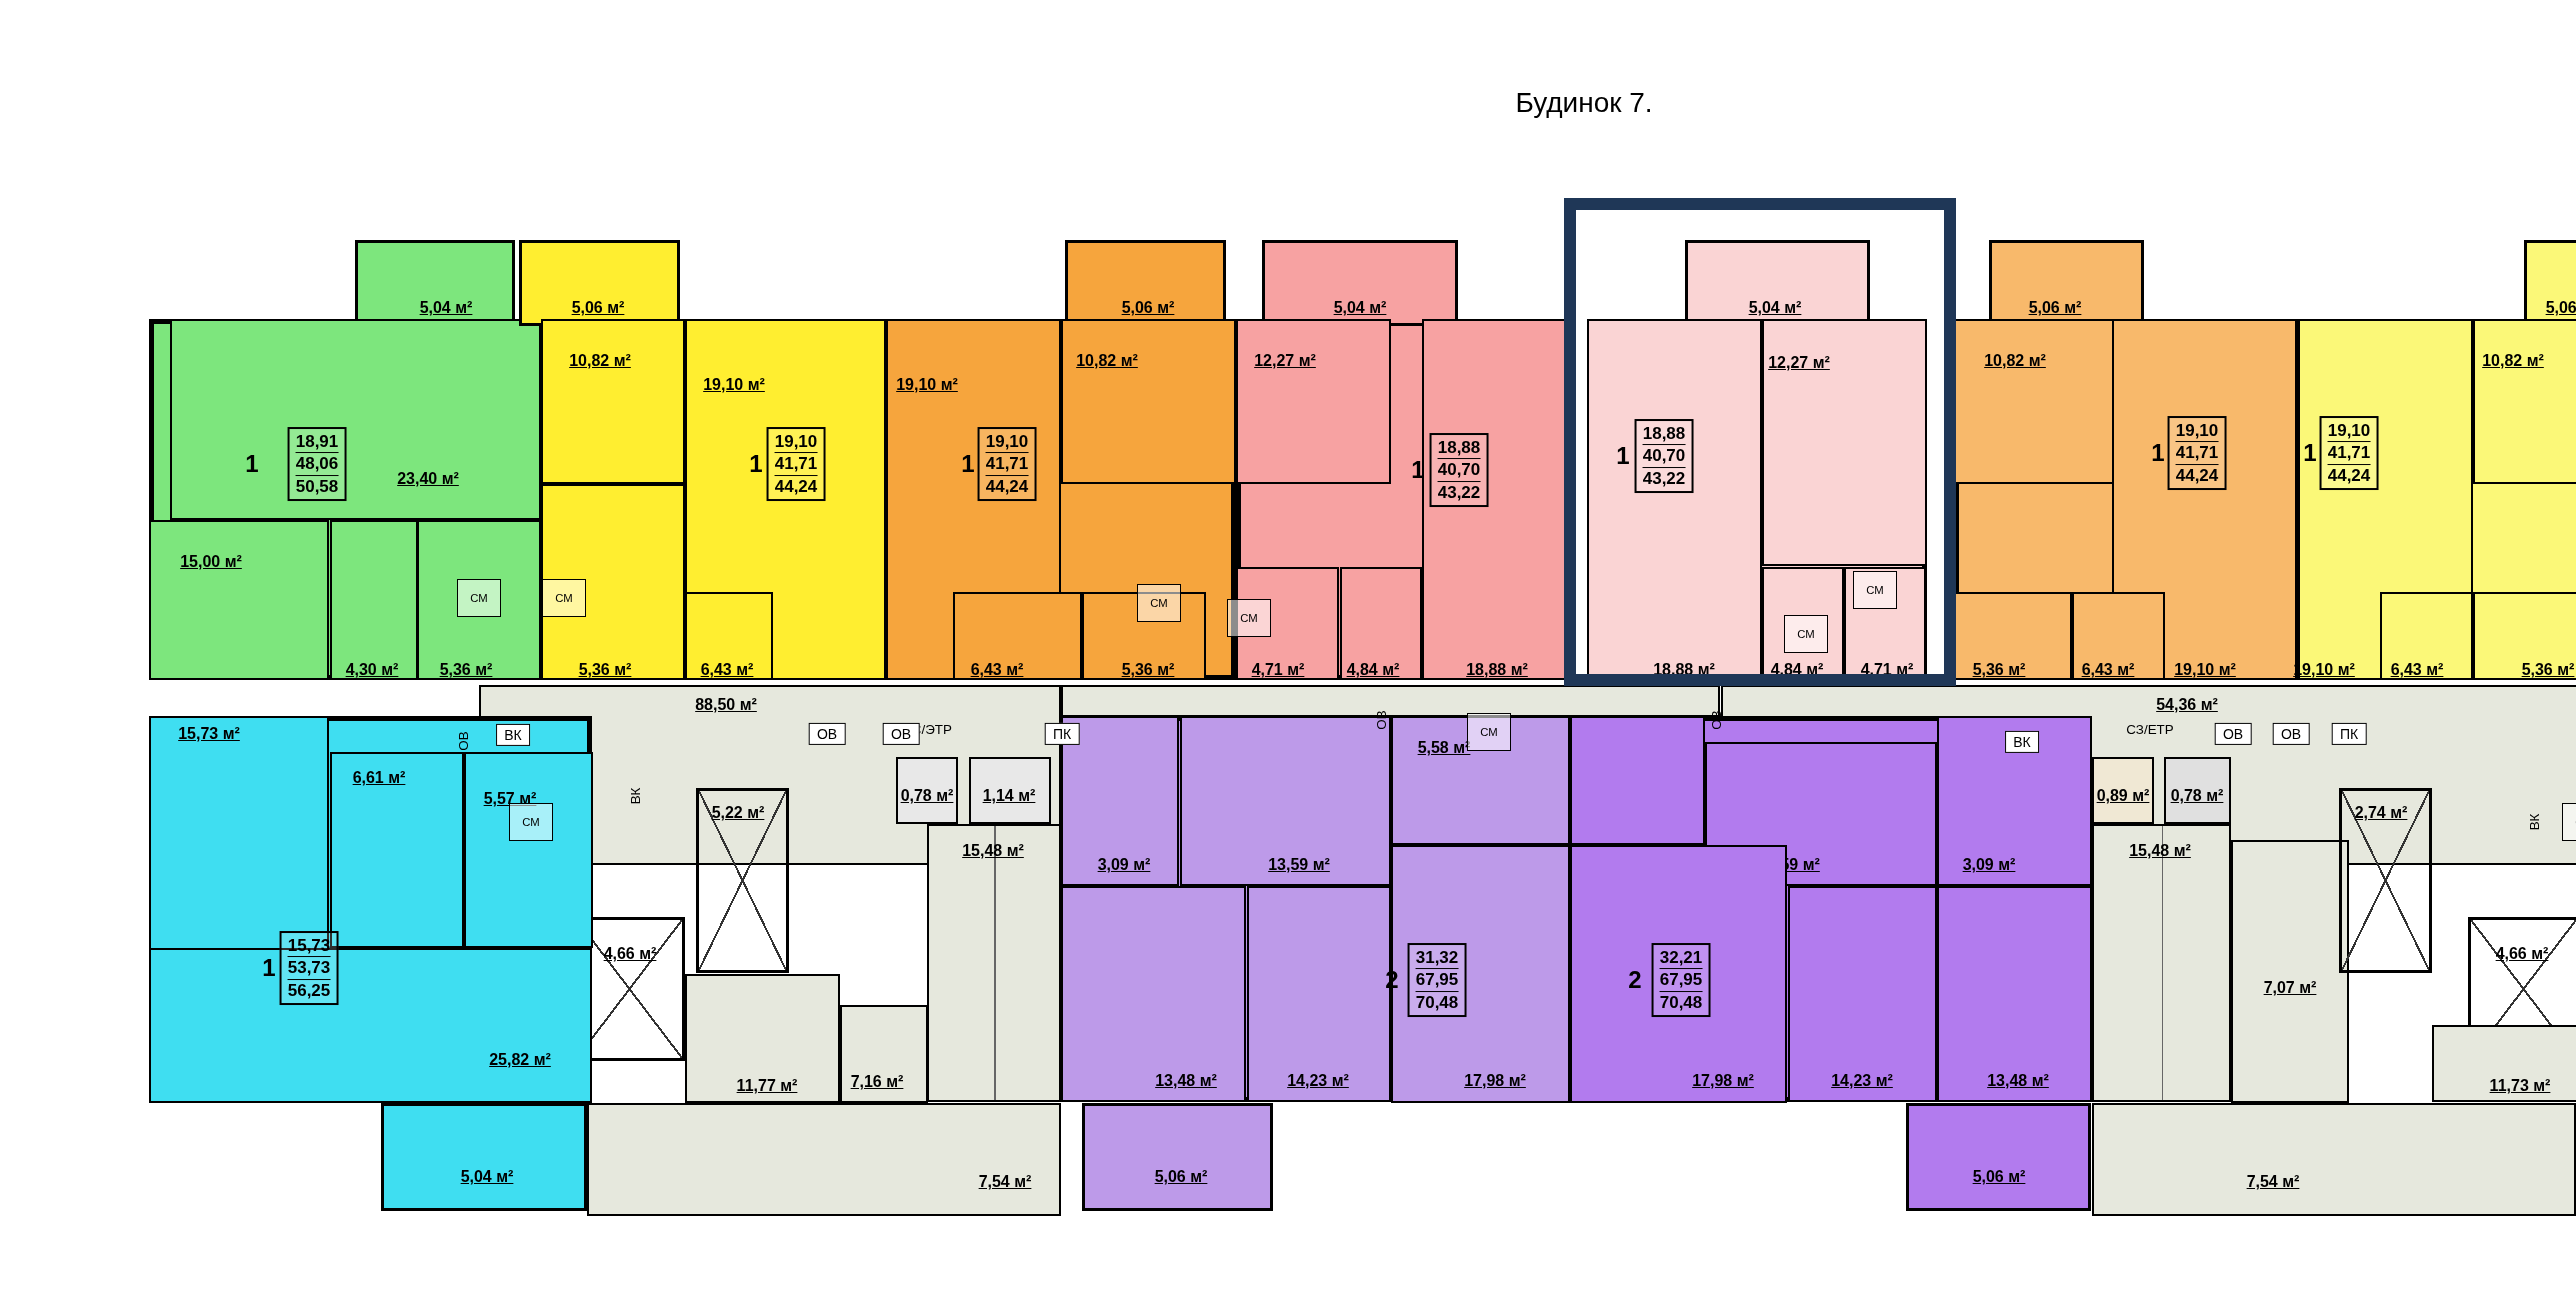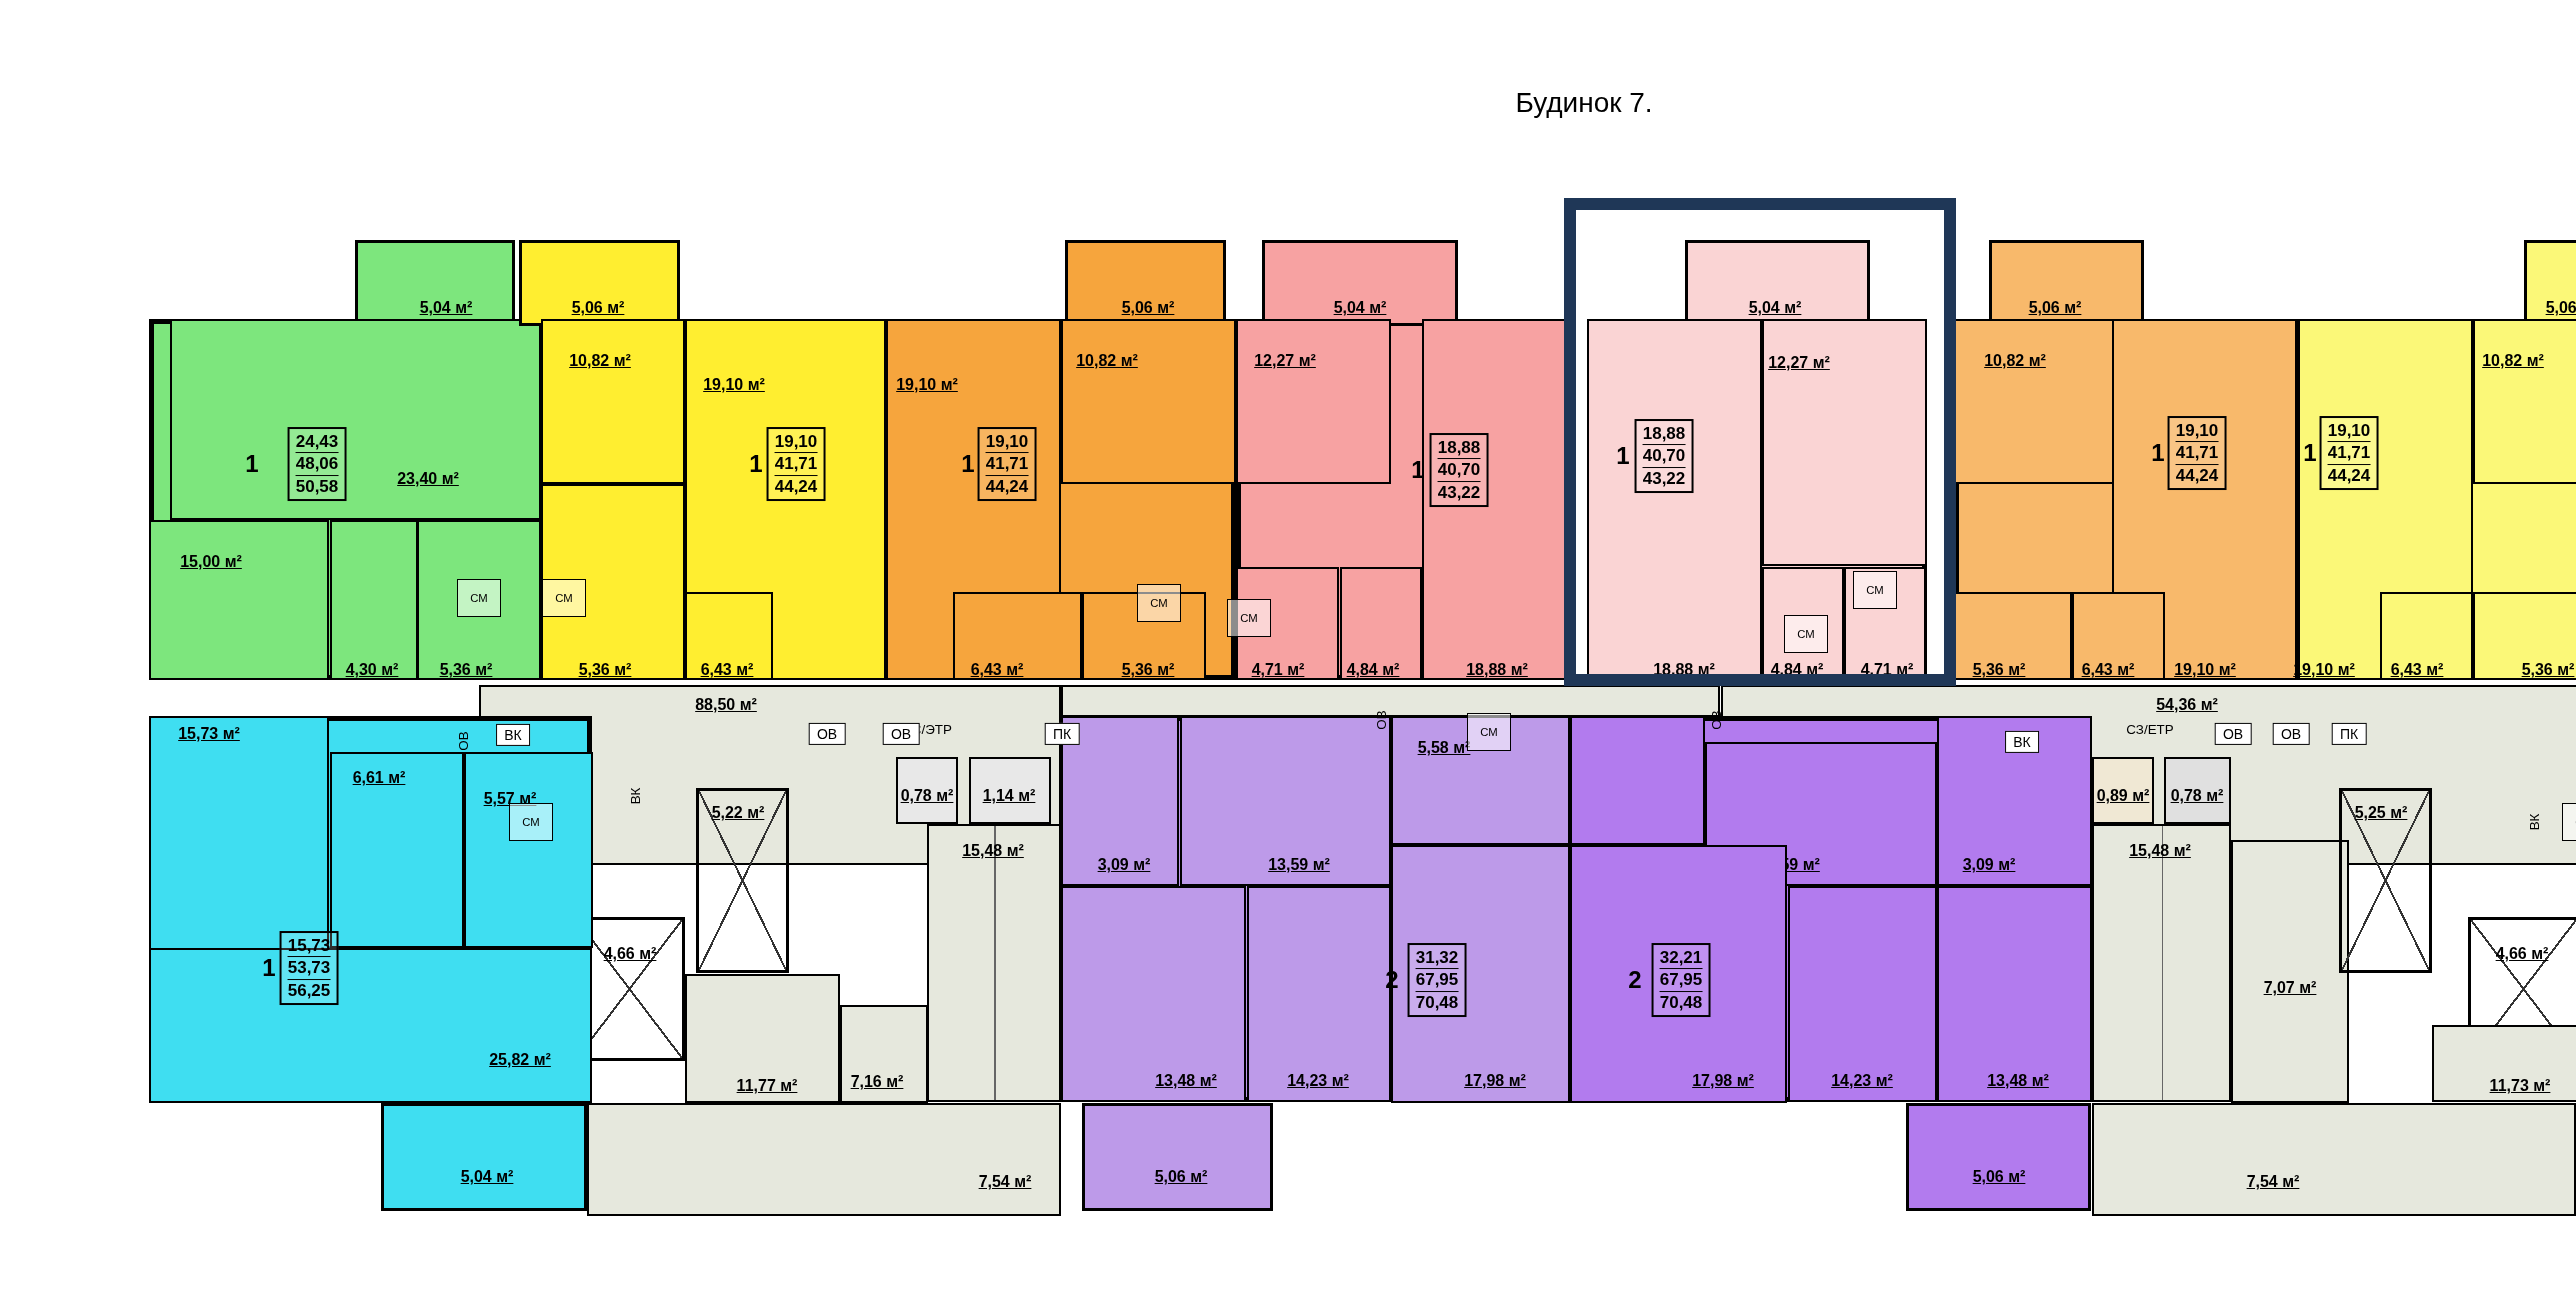--- a/index.html
+++ b/index.html
@@ -65,39 +65,39 @@
       <div class="arealbl" style="left: 2273px; top: 1182px;">7,54 м²</div>
       <div class="stairs" style="left: 2092px; top: 824px; width: 139px; height: 278px; background: rgb(230, 232, 221);"></div>
       <div class="arealbl" style="left: 2160px; top: 851px;">15,48 м²</div>
       <div class="core" style="left: 2092px; top: 757px; width: 62px; height: 67px; background: rgb(240, 232, 212);"></div>
       <div class="arealbl" style="left: 2123px; top: 796px;">0,89 м²</div>
       <div class="core" style="left: 2164px; top: 757px; width: 67px; height: 67px; background: rgb(224, 224, 224);"></div>
       <div class="arealbl" style="left: 2197px; top: 796px;">0,78 м²</div>
       <div class="core" style="left: 2231px; top: 840px; width: 118px; height: 263px; background: rgb(230, 232, 221);"></div>
       <div class="arealbl" style="left: 2290px; top: 988px;">7,07 м²</div>
       <div class="elevator" style="left: 2339px; top: 788px; width: 93px; height: 185px;"></div>
-      <div class="arealbl" style="left: 2381px; top: 813px;">5,25 м²</div>
+      <div class="arealbl" style="left: 2381px; top: 813px;">2,74 м²</div>
       <div class="elevator" style="left: 2468px; top: 917px; width: 111px; height: 144px;"></div>
       <div class="arealbl" style="left: 2522px; top: 954px;">4,66 м²</div>
       <div class="core" style="left: 2432px; top: 1025px; width: 170px; height: 77px; background: rgb(230, 232, 221);"></div>
       <div class="arealbl" style="left: 2520px; top: 1086px;">11,73 м²</div>
       <div class="apt" style="left: 149px; top: 319px; width: 392px; height: 361px; background: rgb(125, 230, 125);"></div>
       <div class="balcony" style="left: 355px; top: 240px; width: 160px; height: 86px; background: rgb(125, 230, 125);"></div>
       <div class="arealbl" style="left: 446px; top: 308px;">5,04 м²</div>
       <div class="room" style="left: 170px; top: 319px; width: 371px; height: 201px; background: rgb(125, 230, 125);"></div>
       <div class="arealbl" style="left: 428px; top: 479px;">23,40 м²</div>
       <div class="room" style="left: 149px; top: 520px; width: 180px; height: 160px; background: rgb(125, 230, 125);"></div>
       <div class="arealbl" style="left: 211px; top: 562px;">15,00 м²</div>
       <div class="room" style="left: 330px; top: 520px; width: 88px; height: 160px; background: rgb(125, 230, 125);"></div>
       <div class="arealbl" style="left: 372px; top: 670px;">4,30 м²</div>
       <div class="room" style="left: 417px; top: 520px; width: 124px; height: 160px; background: rgb(125, 230, 125);"></div>
       <div class="arealbl" style="left: 466px; top: 670px;">5,36 м²</div>
       <div class="cmbox" style="left: 457px; top: 579px; width: 44px; height: 38px;">СМ</div>
       <div class="statbox" style="left: 317px; top: 464px;">
-        <div class="r1">24,43</div>
+        <div class="r1">18,91</div>
         <div class="r2">48,06</div>
         <div class="r3">50,58</div>
       </div>
       <div class="aptnum" style="left: 252px; top: 464px;">1</div>
       <div class="apt" style="left: 541px; top: 319px; width: 345px; height: 361px; background: rgb(255, 238, 48);"></div>
       <div class="balcony" style="left: 519px; top: 240px; width: 161px; height: 86px; background: rgb(255, 238, 48);"></div>
       <div class="arealbl" style="left: 598px; top: 308px;">5,06 м²</div>
       <div class="room" style="left: 541px; top: 319px; width: 144px; height: 165px; background: rgb(255, 238, 48);"></div>
       <div class="arealbl" style="left: 600px; top: 361px;">10,82 м²</div>
       <div class="room" style="left: 685px; top: 319px; width: 201px; height: 361px; background: rgb(255, 238, 48);"></div>

